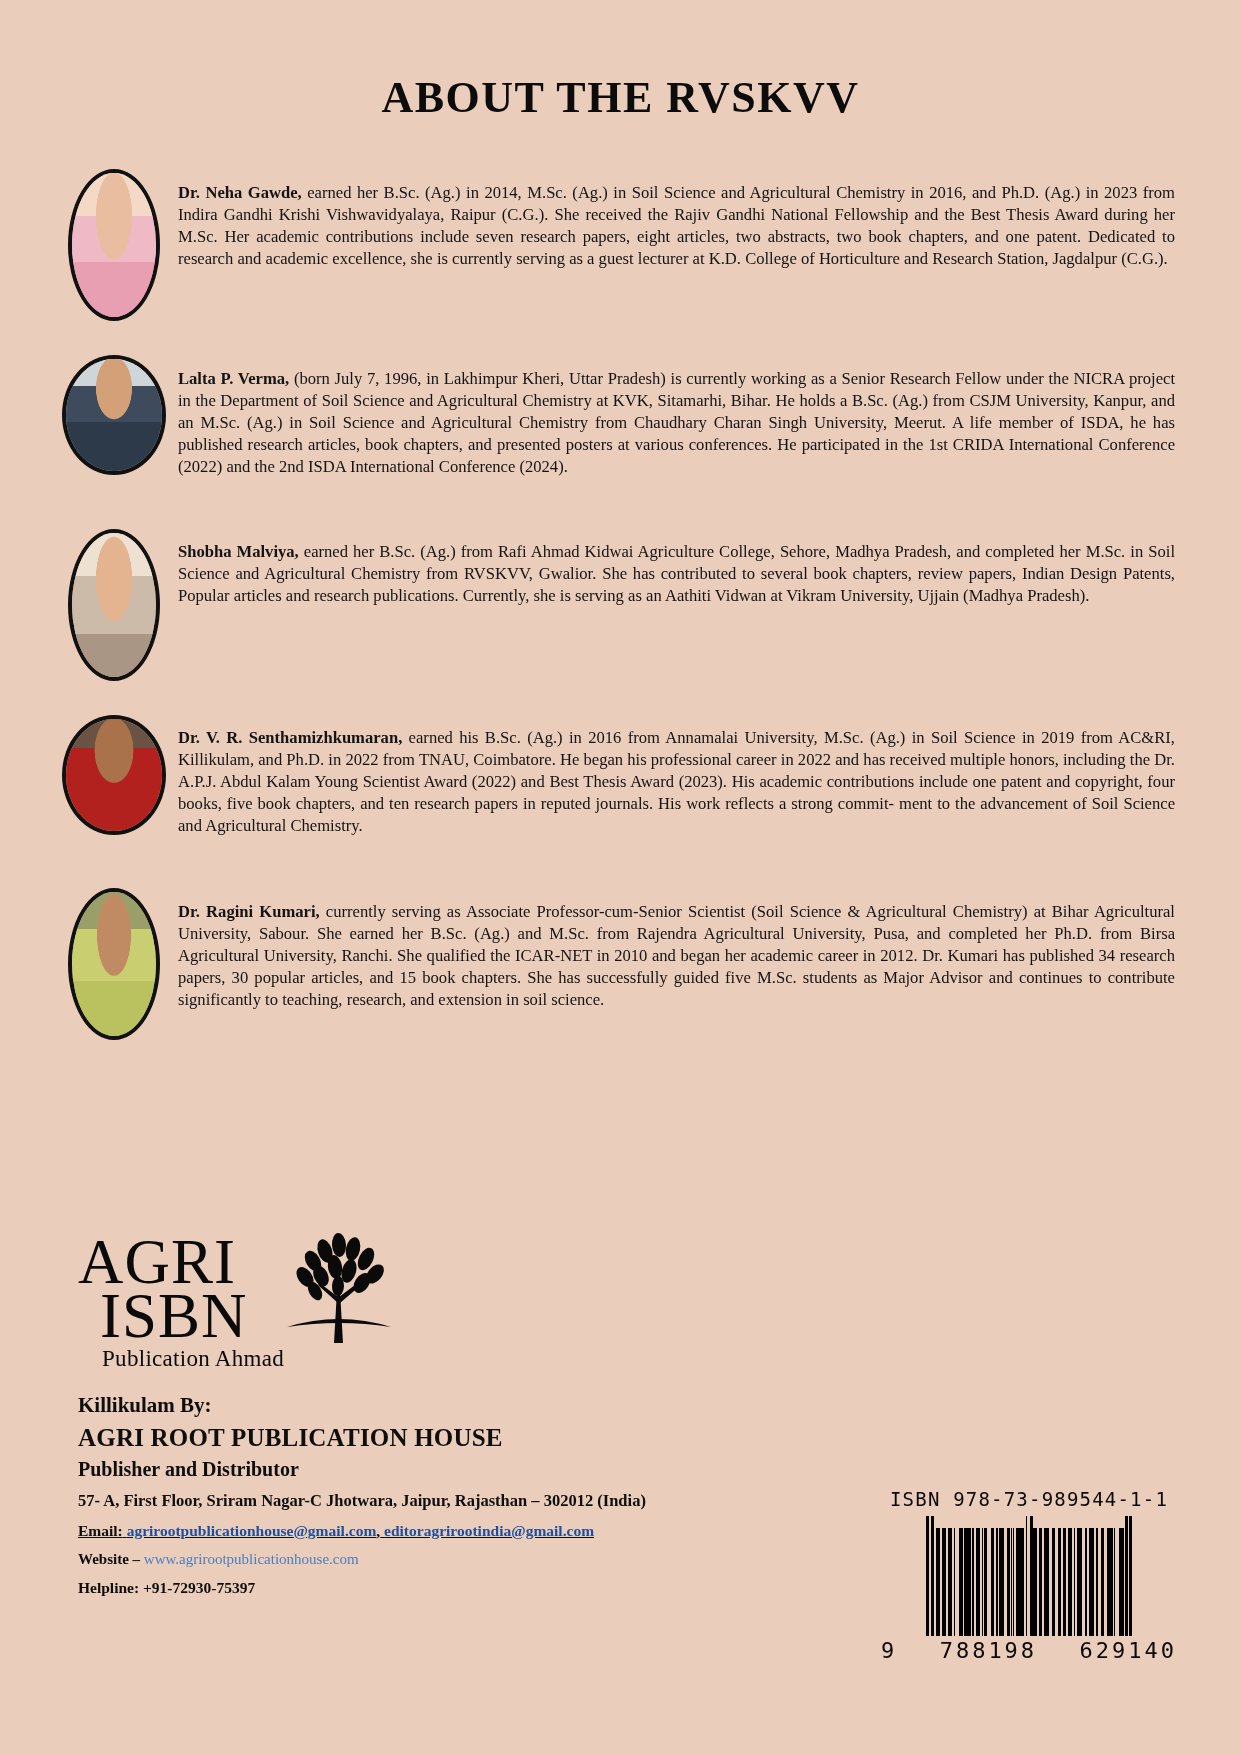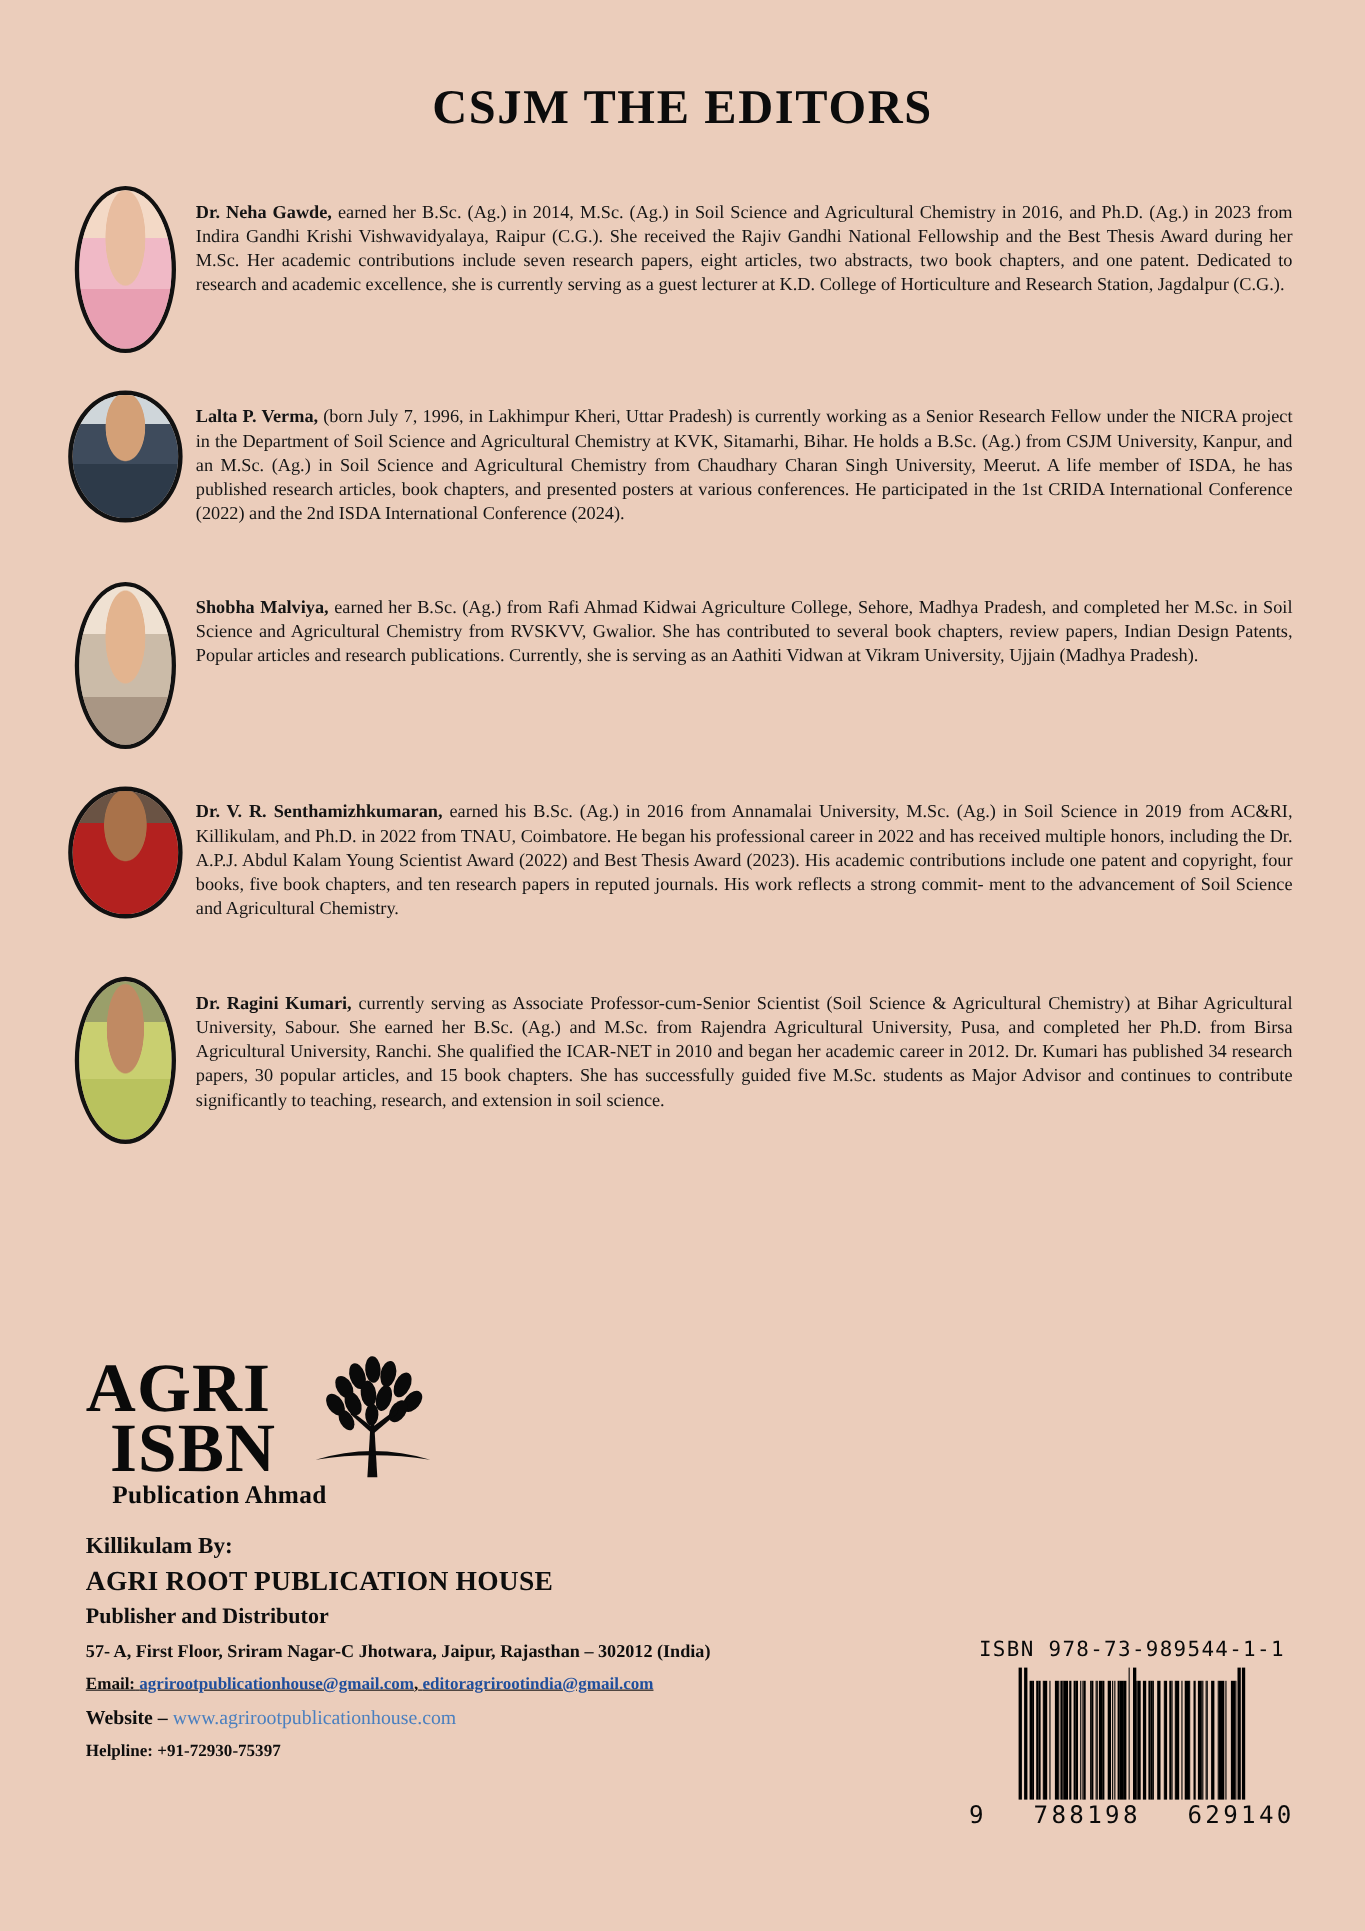--- a/index.html
+++ b/index.html
@@ -86,21 +86,20 @@
   
   .footer{
     position:absolute;
     left:0;right:0;bottom:0;
     height:530px;
   }
   .logo-block{
     position:absolute;
     left:78px;top:10px;
     width:330px;
-    font-weight:bold;
   }
   .logo-text{
     font-family:"Liberation Serif", serif;
     line-height:0.86;
     color:#0a0a0a;
   }
   .logo-agri{
     font-size:63px;
     letter-spacing:1px;
   }
@@ -126,21 +125,21 @@
     left:78px;top:168px;
     width:700px;
     color:#0e0e0e;
   }
   .pub-line{margin:0 0 6px 0;}
   .pub-1{font-size:21px;font-weight:bold;}
   .pub-2{font-size:25px;font-weight:bold;letter-spacing:.2px;}
   .pub-3{font-size:20px;font-weight:bold;}
   .pub-4{font-size:16.5px;font-weight:bold;margin-top:10px;}
   .pub-5{font-size:15.5px;font-weight:bold;margin-top:11px;text-decoration:underline;}
-  .pub-6{font-size:18px;font-weight:bold;margin-top:11px;}
+  .pub-6{font-size:15px;font-weight:bold;margin-top:11px;}
   .pub-7{font-size:15.5px;font-weight:bold;margin-top:11px;}
   .mail{color:#1f4e9c;}
   .weblink{color:#4a7fbf;font-weight:normal;}
 
   
   .barcode-block{
     position:absolute;
     right:62px;bottom:92px;
     width:300px;
     text-align:center;
@@ -169,21 +168,21 @@
     display:flex;
     justify-content:space-between;
     padding:0 2px;
   }
 </style>
 </head>
 <body>
 
 <div class="page">
 
-  <h1 class="page-title">CSJM THE EDITORS</h1>
+  <h1 class="page-title">ABOUT THE RVSKVV</h1>
 
   <div class="editors">
 
     <div class="editor">
       <div class="photo-wrap">
         <div class="photo p1">
             <span class="bgfill"></span>
           </div>
       </div>
       <p class="bio"><b>Dr. Neha Gawde,</b><span> earned her B.Sc. (Ag.) in 2014, M.Sc. (Ag.) in Soil Science and Agricultural Chemistry in 2016, and Ph.D. (Ag.) in 2023 from Indira Gandhi Krishi Vishwavidyalaya, Raipur (C.G.). She received the Rajiv Gandhi National Fellowship and the Best Thesis Award during her M.Sc. Her academic contributions include seven research papers, eight articles, two abstracts, two book chapters, and one patent. Dedicated to research and academic excellence, she is currently serving as a guest lecturer at K.D. College of Horticulture and Research Station, Jagdalpur (C.G.).</span></p>

